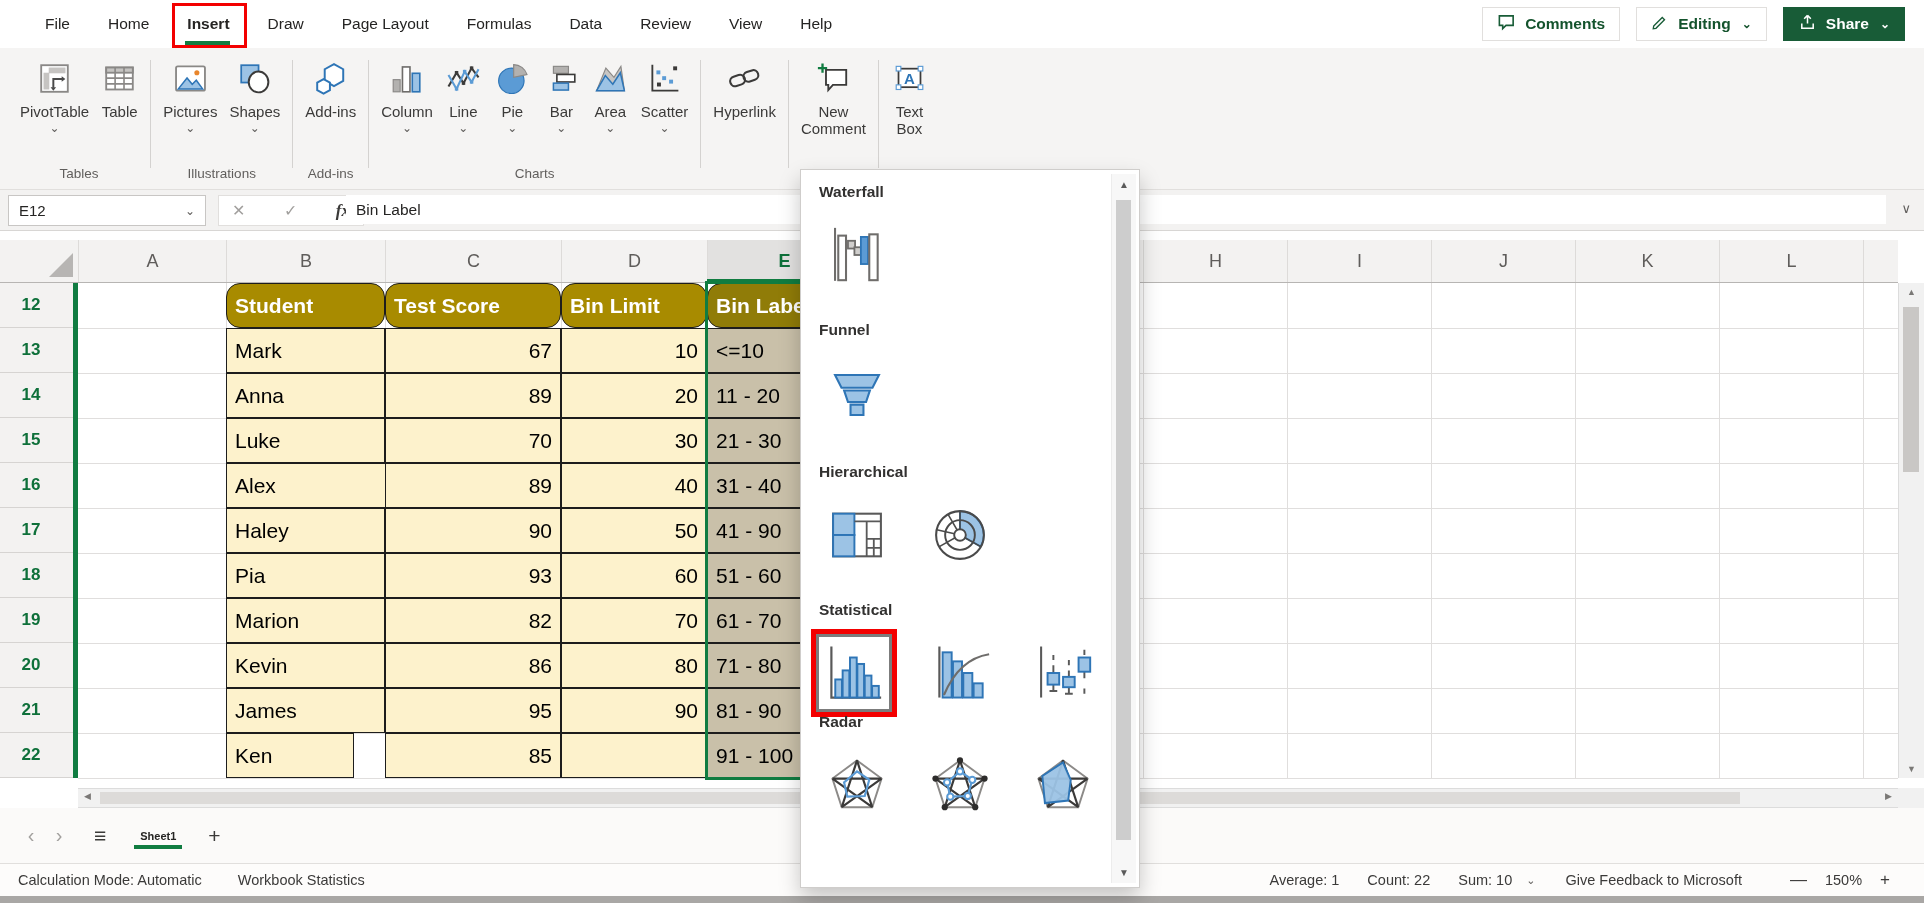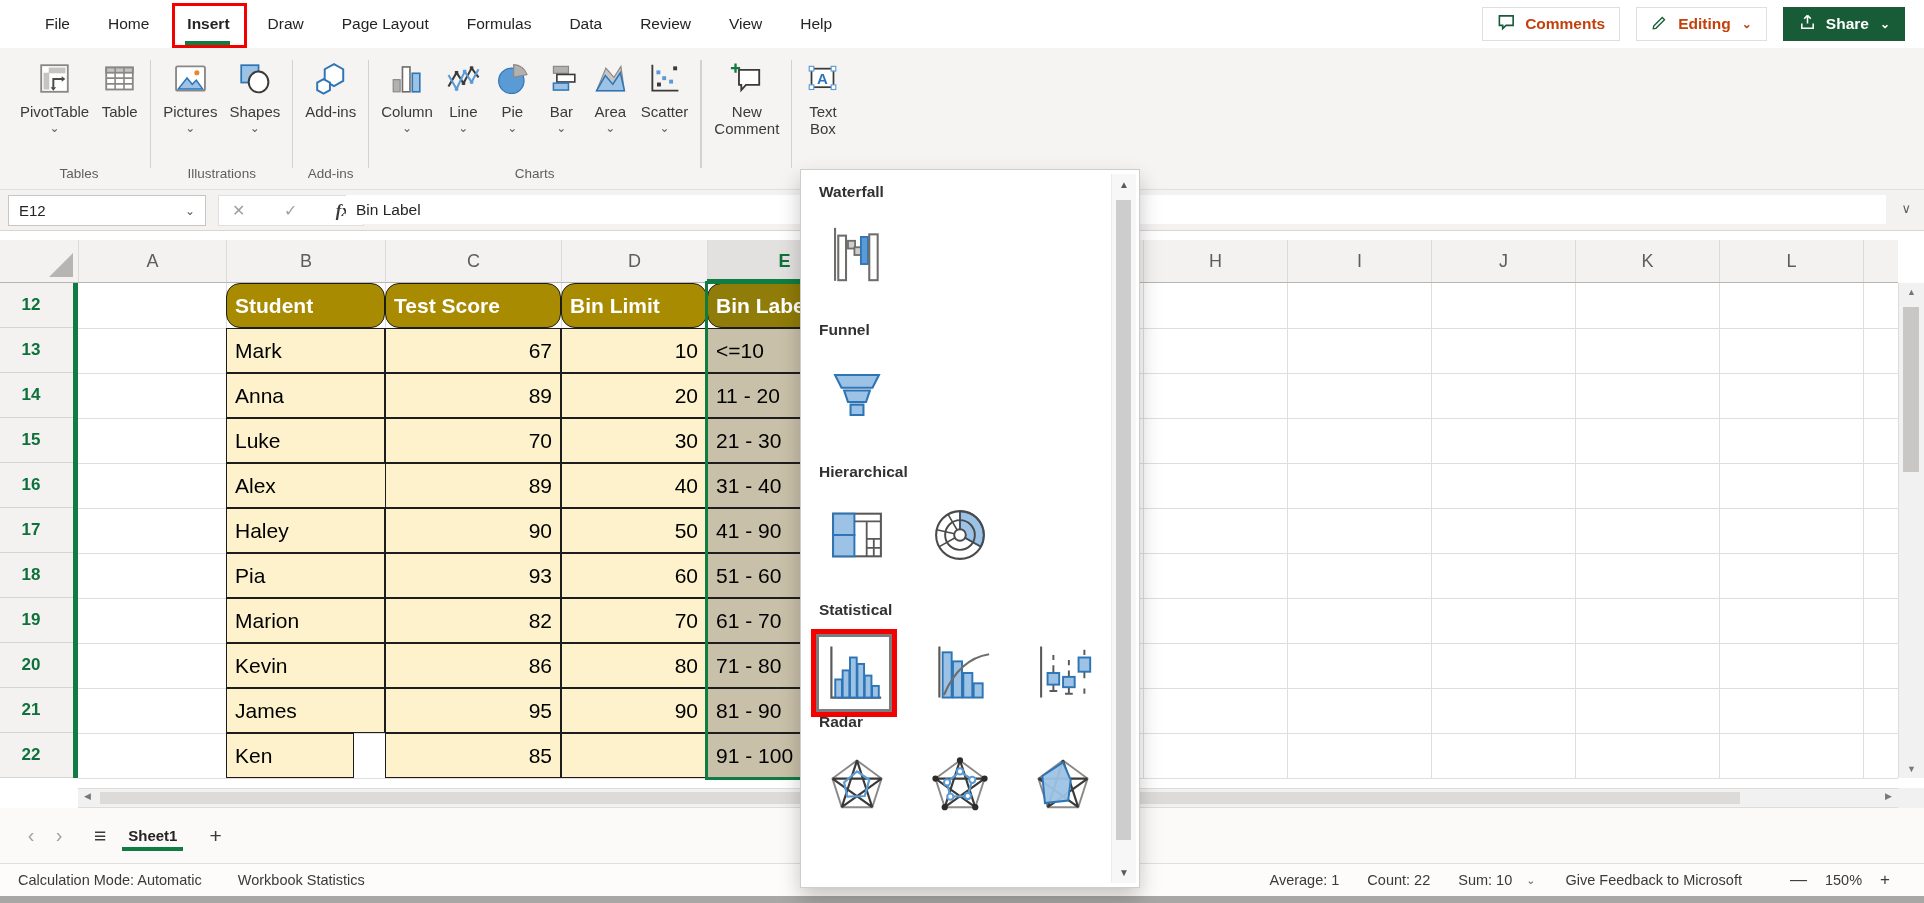--- a/index.html
+++ b/index.html
@@ -9,21 +9,21 @@
   #tabbar{position:absolute;left:0;top:0;width:100%;height:48px;background:#fff;display:flex;align-items:center;}
   #tabbar .tabs{display:flex;align-items:center;height:48px;margin-left:26px;}
   .tab{position:relative;height:48px;display:flex;align-items:center;padding:0 13px;margin:0 6px;
        font-size:15.5px;color:#252423;cursor:pointer;}
   .tab.active{font-weight:700;}
   .tab-underline{position:absolute;left:11px;right:13px;bottom:2px;height:5px;background:#107c41;}
   .redbox{border:4px solid #f30000;position:absolute;pointer-events:none;z-index:40;}
   .tab .redbox{left:-2px;top:3px;right:-4px;bottom:0;border-width:3.5px;}
   #quick{position:absolute;right:19px;top:7px;display:flex;gap:16px;height:34px;z-index:5;}
   .qbtn{display:flex;align-items:center;gap:9px;padding:0 14px;font-size:15.5px;font-weight:600;
-        color:#c2410c;background:#fff;border:1px solid #e1dfdd;cursor:pointer;}
+        color:#14532d;background:#fff;border:1px solid #e1dfdd;cursor:pointer;}
   .qbtn .chev{font-size:12px;margin-left:2px;}
   .qbtn.share{background:#185c37;color:#fff;border-color:#185c37;}
   
   #ribbon{position:absolute;left:0;top:48px;width:100%;height:141px;background:#f5f4f3;border-bottom:1px solid #e1dfdd;}
   #rgroups{position:absolute;left:8px;top:0;height:140px;display:flex;align-items:stretch;}
   .group{display:flex;flex-direction:column;align-items:center;padding:0 6px;}
   .gdiv{width:1px;background:#d4d2d0;margin:12px 0 20px 0;}
   .gbtns{display:flex;align-items:flex-start;height:114px;}
   .rbtn{position:relative;display:flex;flex-direction:column;align-items:center;padding:8px 6px 0 6px;cursor:pointer;}
   .rbtn .ric{height:44px;display:flex;align-items:center;justify-content:center;}
@@ -76,21 +76,21 @@
   #hscroll{position:absolute;left:78px;top:788px;width:1820px;height:20px;background:#f1f1f1;
            border-top:1px solid #dcdcdc;border-bottom:1px solid #dcdcdc;box-sizing:border-box;}
   #hscroll .sarrow{position:absolute;top:2px;font-size:9px;color:#7a7876;}
   #hthumb{position:absolute;left:22px;top:3px;width:1640px;height:12px;background:#dddbd9;}
   #sbcorner{position:absolute;left:1898px;top:788px;width:26px;height:20px;background:#f1f1f1;}
   
   #sheetbar{position:absolute;left:0;top:808px;width:100%;height:55px;background:#fbfaf9;display:flex;align-items:center;}
   #sheetbar .nav{color:#a19f9d;font-size:20px;margin-left:18px;cursor:pointer;width:26px;text-align:center;}
   #sheetbar .nav.n2{margin-left:2px;}
   #sheetbar .ham{color:#3b3a39;font-size:21px;margin-left:22px;cursor:pointer;}
-  #sheettab{position:relative;margin-left:16px;font-size:15px;font-weight:600;color:#252423;padding:14px 6px;cursor:pointer;}
+  #sheettab{position:relative;margin-left:28px;font-size:11px;font-weight:600;color:#252423;padding:14px 6px;cursor:pointer;}
   #sheettab .sul{position:absolute;left:0;right:0;bottom:7px;height:4px;background:#107c41;}
   #addsheet{margin-left:26px;font-size:21px;color:#3b3a39;cursor:pointer;}
   
   #statusbar{position:absolute;left:0;top:863px;width:100%;height:33px;background:#fdfcfb;border-top:1px solid #e1dfdd;
              box-sizing:border-box;display:flex;align-items:center;font-size:14.5px;color:#3b3a39;}
   #sbleft{display:flex;gap:36px;margin-left:18px;}
   #sbright{display:flex;align-items:center;margin-left:auto;margin-right:34px;gap:30px;}
   #aggs{display:flex;gap:28px;align-items:center;}
   #aggchev{font-size:11px;color:#605e5c;margin-left:-16px;}
   #zoomctl{display:flex;align-items:center;gap:18px;}
@@ -328,20 +328,34 @@
                   </g>
                 </svg>
               </span>
               <span class="rlabel">Scatter</span>
               <span class="rchev">⌄</span>
             </div>
           </div>
           <div class="glabel">Charts</div>
         </div>
         <div class="gdiv"></div>
+        <div class="group">
+          <div class="gbtns">
+            <div class="rbtn">
+              <span class="ric">
+                <svg viewBox="0 0 32 32" fill="none" stroke="#3b3a39" stroke-width="1.8">
+                  <rect x="3.5" y="13.5" width="13" height="8.5" rx="4.2" transform="rotate(-18 10 17.7)"></rect>
+                  <rect x="15" y="9.5" width="13" height="8.5" rx="4.2" transform="rotate(-18 21.5 13.7)"></rect>
+                </svg>
+              </span>
+              <span class="rlabel">Hyperlink</span>
+            </div>
+          </div>
+          <div class="glabel"></div>
+        </div>
         <div class="gdiv"></div>
         <div class="group">
           <div class="gbtns">
             <div class="rbtn">
               <span class="ric">
                 <svg viewBox="0 0 32 32">
                   <path d="M9.5 8.5 H27 V21.5 H15.5 L11.5 26 V21.5 H9.5 Z" fill="#fff" stroke="#3b3a39" stroke-width="1.6"></path>
                   <path d="M6.5 3 V11 M2.5 7 H10.5" stroke="#107c41" stroke-width="2"></path>
                 </svg>
               </span>

